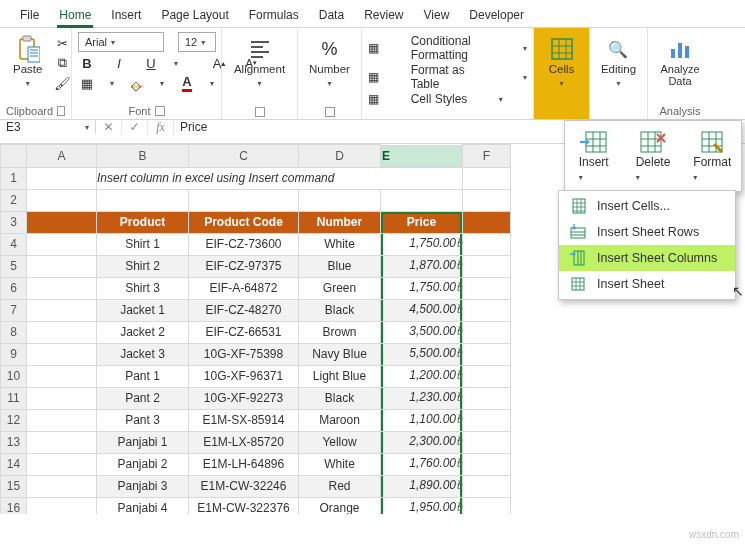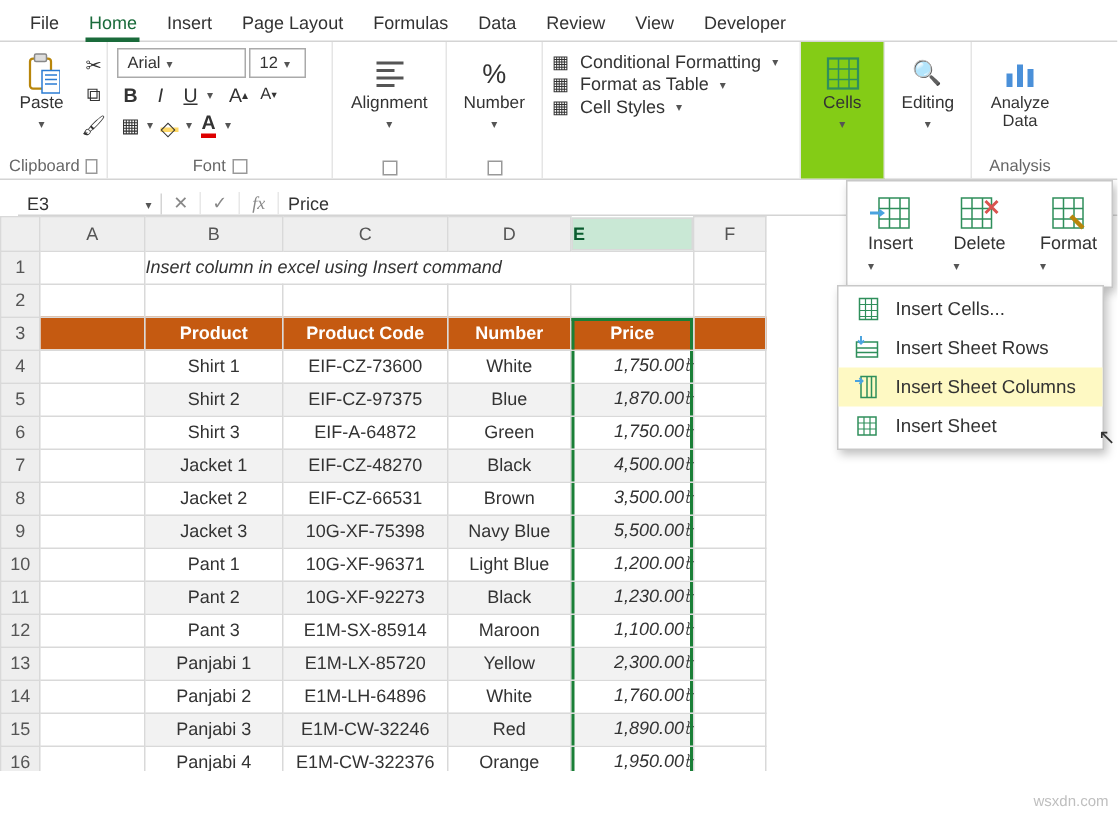--- a/index.html
+++ b/index.html
@@ -14,30 +14,30 @@
 
 .ribbon { display:flex; height: 92px; border-bottom: 1px solid #d4d4d4; background:#fff; }
 .group { display:flex; flex-direction:column; border-right:1px solid #e5e5e5; padding:4px 6px 2px 6px; }
 .group-body { flex:1; display:flex; align-items:flex-start; gap:4px; }
 .group-label { text-align:center; font-size:11px; color:#666; padding-top:2px; display:flex; justify-content:center; align-items:center; gap:4px;}
 .group-label .dlg { width:10px; height:10px; border:1px solid #999; display:inline-block; position:relative;}
 .vbtn { display:flex; flex-direction:column; align-items:center; justify-content:flex-start; padding:2px 6px; cursor:pointer; border:1px solid transparent; border-radius:3px; }
 .vbtn .icn { height:28px; display:flex; align-items:center; justify-content:center; }
 .vbtn .lbl { font-size:11.5px; text-align:center; line-height:1.1; }
 .dd { font-size:8px; color:#555; }
-.smallrow { display:flex; gap:2px; align-items:center; }
+.smallrow { display:flex; gap:14px; align-items:center; }
 .sq { width:18px; height:18px; display:flex; align-items:center; justify-content:center; border:1px solid transparent; cursor:pointer; font-size:13px; font-family: Arial; }
 .sel { border:1px solid #aaa; background:#fff; font-size:11px; height:20px; display:flex; align-items:center; padding:0 4px 0 6px; gap:4px;}
 .fontcol { display:flex; flex-direction:column; gap:2px; }
 
 
-.group.cells { background:#84cc16;gap:36px; }
-
-
-.fbar { display:flex; border-bottom:1px solid #d4d4d4; height:24px; align-items:flex-end;margin-left:12px; }
+.group.cells { background:#eab308;gap:36px; }
+
+
+.fbar { display:flex; border-bottom:1px solid #d4d4d4; height:24px; align-items:flex-start; }
 .fbar > div { display:flex; align-items:center; }
 .namebox { width:96px; border-right:1px solid #d4d4d4; padding:0 6px; font-size:12px; justify-content:space-between;}
 .fbtn { width:26px; justify-content:center; border-right:1px solid #e8e8e8; color:#888; font-family: "Segoe UI Symbol";}
 .finput { flex:1; padding:0 6px; font-size:12px;}
 
 
 .sheet { position:relative; height:370px; overflow:hidden; }
 table.grid { border-collapse:collapse; table-layout:fixed; }
 table.grid th, table.grid td { border:1px solid #d9d9d9; padding:0; height:22px; font-size:12px; }
 .corner { width:26px; background:#eee; border-right:1px solid #aaa; border-bottom:1px solid #aaa;}
@@ -61,21 +61,21 @@
 
 .menu { position:absolute; background:#fff; border:1px solid #c8c8c8; box-shadow:2px 3px 6px rgba(0,0,0,0.25); font-size:12.5px; }
 .menu-top { top:120px; left:564px; width:178px; padding:4px;}
 .menu-top .mrow { display:flex; gap:14px; padding:4px 2px;}
 .menu-top .mitem { display:flex; flex-direction:column; align-items:center; width:46px; cursor:pointer;}
 .menu-top .mitem .icn { height:26px; display:flex; align-items:center; justify-content:center;}
 .menu-top .mitem .lbl { font-size:12px;}
 .menu-sub { top:190px; left:558px; width:178px; padding:2px 0;}
 .menu-sub .sitem { display:flex; align-items:center; gap:10px; padding:5px 10px; cursor:pointer;}
 .menu-sub .sitem .icn { width:18px; display:flex; justify-content:center;}
-.menu-sub .sitem.hover { background:#fef9c3;}
+.menu-sub .sitem.hover { background:#bef264;}
 .cursor-icn { position:absolute; top:283px; left:732px; font-size:14px; pointer-events:none;}
 
 .watermark { position:absolute; right:6px; bottom:4px; font-size:10px; color:#bfbfbf;margin-left:27px;}
 
 svg { display:block; }
 </style>
 </head>
 <body>
 
 <div class="tabs">

